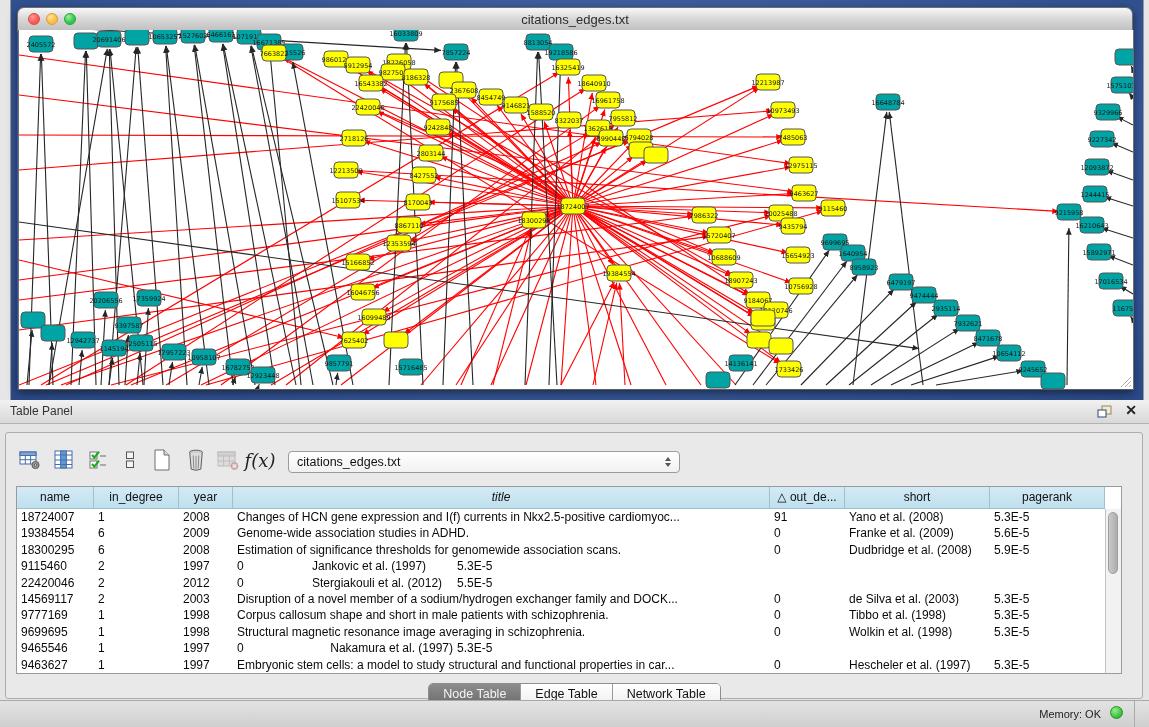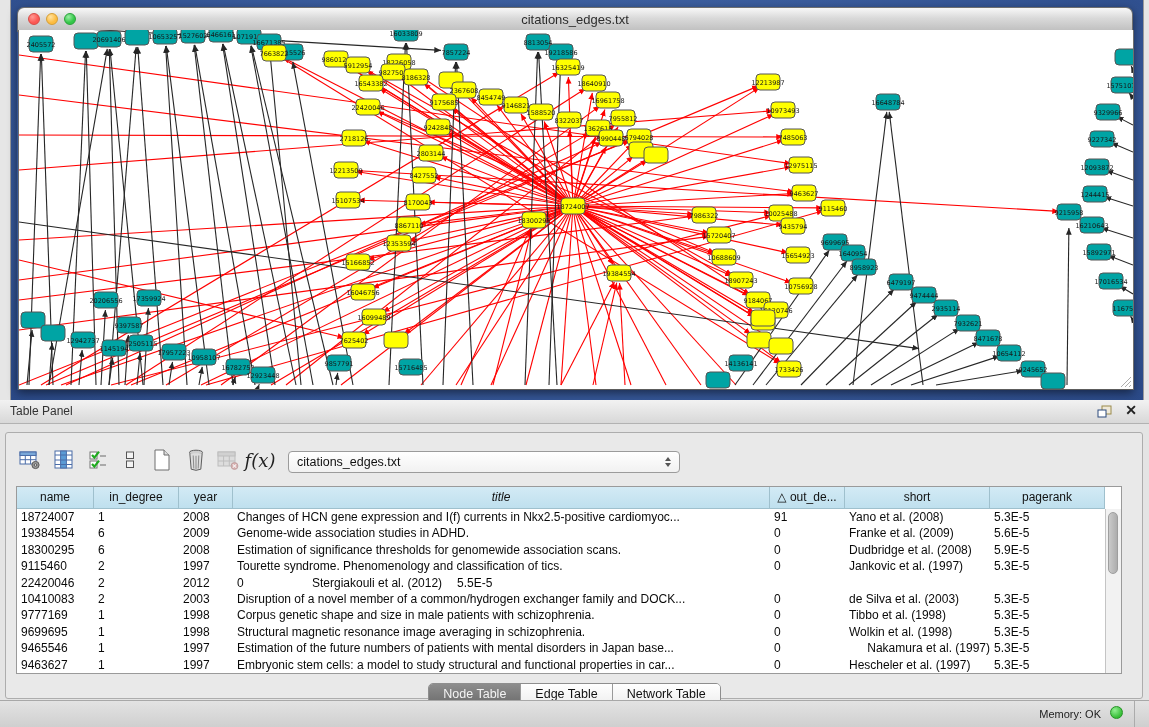--- a/index.html
+++ b/index.html
@@ -853,65 +853,63 @@
         <div class="td" style="width: 54px;">2008</div>
         <div class="td" style="width: 537px;">Estimation of significance thresholds for genomewide association scans.</div>
         <div class="td" style="width: 75px;">0</div>
         <div class="td" style="width: 145px;">Dudbridge et al. (2008)</div>
         <div class="td" style="width: 115px;">5.9E-5</div>
       </div>
       <div class="tr">
         <div class="td" style="width: 77px;">9115460</div>
         <div class="td" style="width: 85px;">2</div>
         <div class="td" style="width: 54px;">1997</div>
-        <div class="td" style="width: 537px;">Tourette syndrome. Phenomenology and classification of tics.</div>
         <div class="td" style="width: 75px;">0</div>
         <div class="td" style="width: 145px;">Jankovic et al. (1997)</div>
         <div class="td" style="width: 115px;">5.3E-5</div>
       </div>
       <div class="tr">
         <div class="td" style="width: 77px;">22420046</div>
         <div class="td" style="width: 85px;">2</div>
         <div class="td" style="width: 54px;">2012</div>
         <div class="td" style="width: 75px;">0</div>
         <div class="td" style="width: 145px;">Stergiakouli et al. (2012)</div>
         <div class="td" style="width: 115px;">5.5E-5</div>
       </div>
       <div class="tr">
-        <div class="td" style="width: 77px;">10410083</div>
+        <div class="td" style="width: 77px;">14569117</div>
         <div class="td" style="width: 85px;">2</div>
         <div class="td" style="width: 54px;">2003</div>
-        <div class="td" style="width: 537px;">Disruption of a novel member of a common/hydrogen exchanger family and DOCK...</div>
+        <div class="td" style="width: 537px;">Disruption of a novel member of a sodium/hydrogen exchanger family and DOCK...</div>
         <div class="td" style="width: 75px;">0</div>
         <div class="td" style="width: 145px;">de Silva et al. (2003)</div>
         <div class="td" style="width: 115px;">5.3E-5</div>
       </div>
       <div class="tr">
         <div class="td" style="width: 77px;">9777169</div>
         <div class="td" style="width: 85px;">1</div>
         <div class="td" style="width: 54px;">1998</div>
-        <div class="td" style="width: 537px;">Corpus genetic shape and size in male patients with schizophrenia.</div>
+        <div class="td" style="width: 537px;">Corpus callosum shape and short in male patients with schizophrenia.</div>
         <div class="td" style="width: 75px;">0</div>
         <div class="td" style="width: 145px;">Tibbo et al. (1998)</div>
         <div class="td" style="width: 115px;">5.3E-5</div>
       </div>
       <div class="tr">
         <div class="td" style="width: 77px;">9699695</div>
         <div class="td" style="width: 85px;">1</div>
         <div class="td" style="width: 54px;">1998</div>
         <div class="td" style="width: 537px;">Structural magnetic resonance image averaging in schizophrenia.</div>
         <div class="td" style="width: 75px;">0</div>
         <div class="td" style="width: 145px;">Wolkin et al. (1998)</div>
         <div class="td" style="width: 115px;">5.3E-5</div>
       </div>
       <div class="tr">
         <div class="td" style="width: 77px;">9465546</div>
         <div class="td" style="width: 85px;">1</div>
         <div class="td" style="width: 54px;">1997</div>
-        <div class="td" style="width: 537px;">Estimation of the future numbers of patients with mental disorders in Japan base...</div>
         <div class="td" style="width: 75px;">0</div>
         <div class="td" style="width: 145px; text-align: right;">Nakamura et al. (1997)</div>
         <div class="td" style="width: 115px;">5.3E-5</div>
       </div>
       <div class="tr">
         <div class="td" style="width: 77px;">9463627</div>
         <div class="td" style="width: 85px;">1</div>
         <div class="td" style="width: 54px;">1997</div>
         <div class="td" style="width: 537px;">Embryonic stem cells: a model to study structural and functional properties in car...</div>
         <div class="td" style="width: 75px;">0</div>

